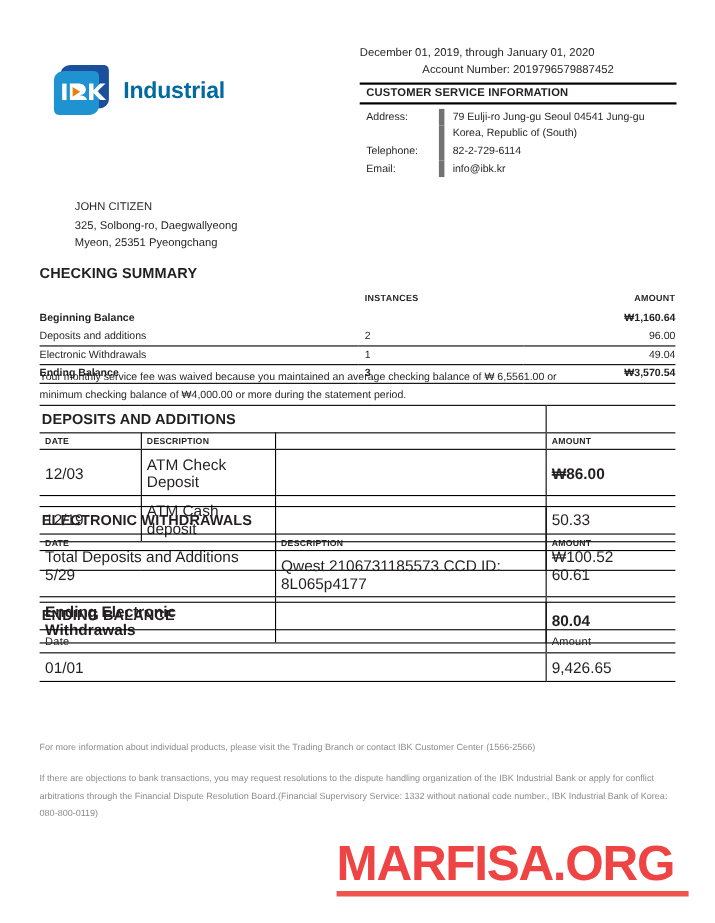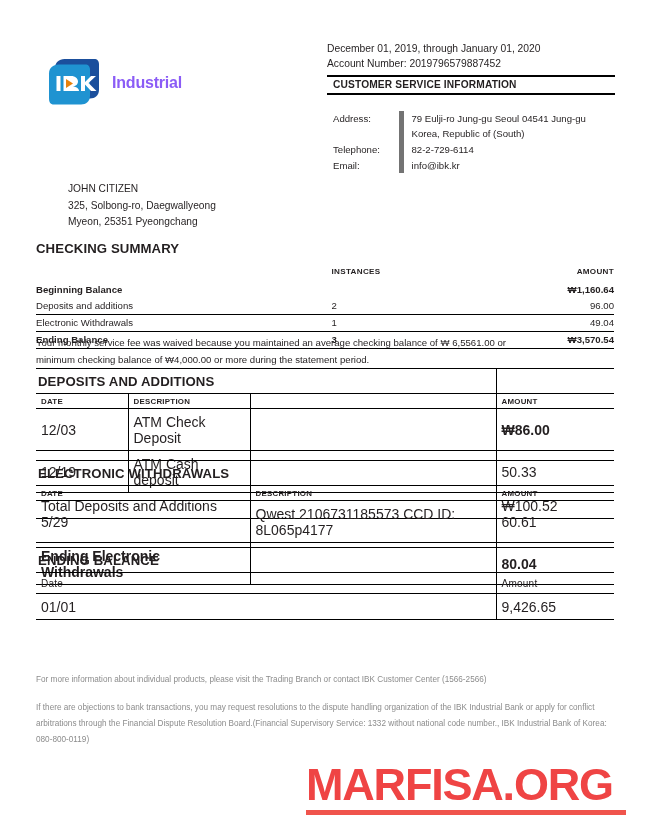--- a/index.html
+++ b/index.html
@@ -18,35 +18,35 @@
 
   
   .header { position: absolute; left: 0; top: 0; width: 650px; height: 165px; }
 
   .logo-block {
     position: absolute; left: 48px; top: 58px;
     display: flex; align-items: center; gap: 12px;
   }
   .logo-mark { width: 52px; height: 50px; display: block; }
   .logo-text {
-    font-size: 16px; font-weight: bold; line-height: 1.18;
-    color: #8b5cf6; letter-spacing: -0.2px; white-space: nowrap;
+    font-size: 21px; font-weight: bold; line-height: 1.18;
+    color: #0369a1; letter-spacing: -0.2px; white-space: nowrap;
   }
 
   .hdr-right { position: absolute; left: 327px; top: 42px; width: 288px; }
   .stmt-period { font-size: 10.3px; line-height: 1.45; white-space: nowrap; }
-  .stmt-acct  { font-size: 10.3px; line-height: 1.45; white-space: nowrap; }
+  .stmt-acct  { font-size: 10.3px; line-height: 1.45; white-space: nowrap; text-align: center; }
 
   .csi-title {
     font-size: 10.2px; font-weight: bold; letter-spacing: 0.15px;
     border-top: 2.2px solid #000; border-bottom: 2.2px solid #000;
     padding: 2.5px 0 2.5px 6px; margin-top: 3px;
   }
 
-  .csi-table { width: 100%; border-collapse: collapse; margin-top: 16px; }
+  .csi-table { width: 100%; border-collapse: collapse; margin-top: 4px; }
   .csi-table td {
     font-size: 9.6px; line-height: 1.42; vertical-align: top;
     padding: 1px 0 1px 6px;
   }
   .csi-label { width: 74px; white-space: nowrap; }
   .csi-value { border-left: 5px solid #737373; padding-left: 8px !important; }
 
   
   .cust-addr {
     position: absolute; left: 36px; top: 181px; width: 300px;

